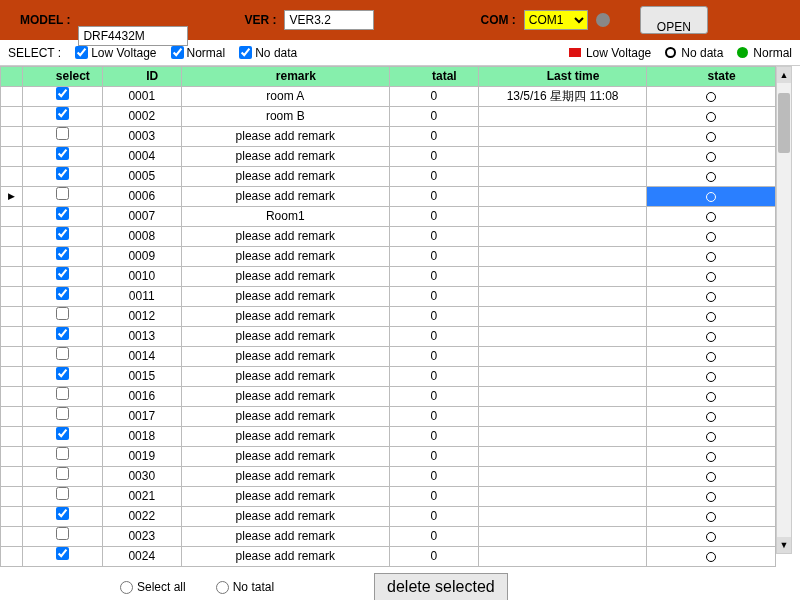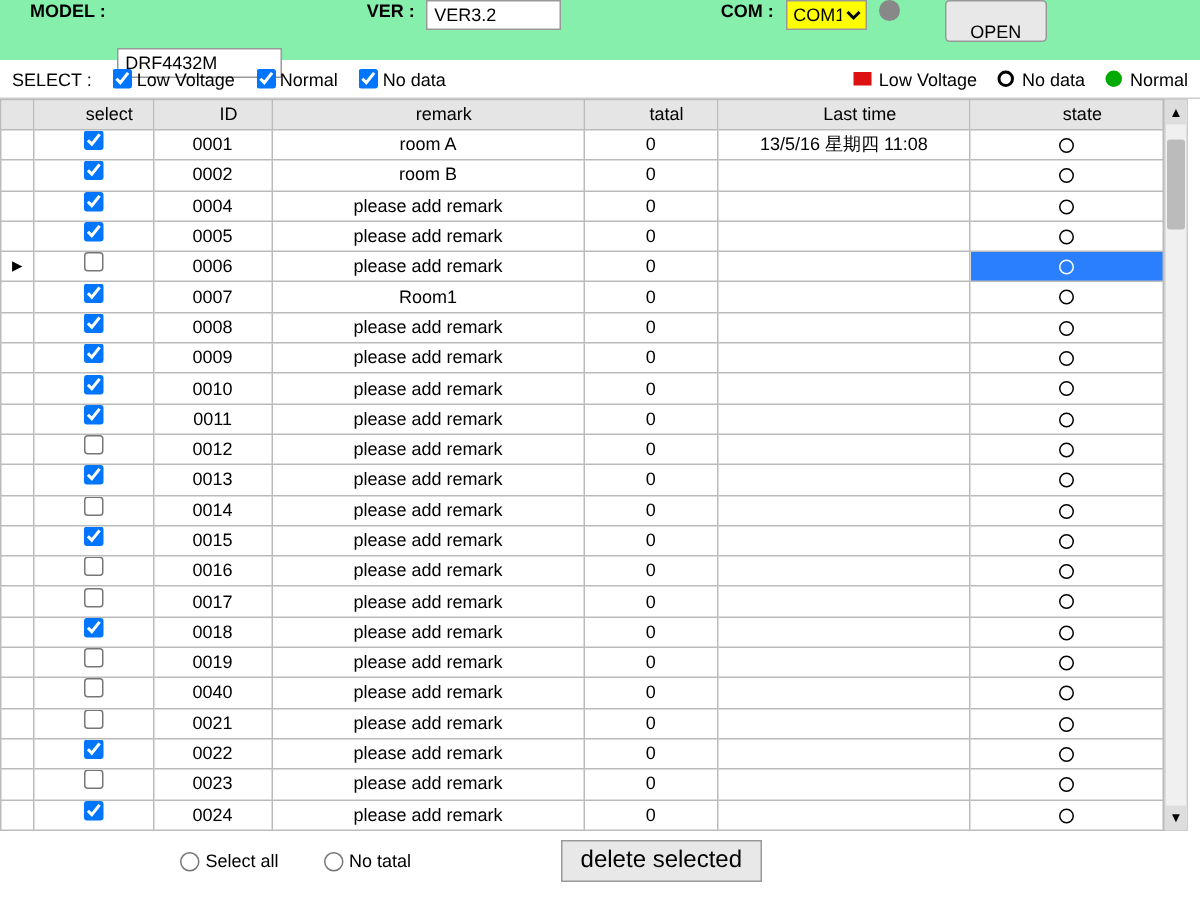--- a/index.html
+++ b/index.html
@@ -1,38 +1,38 @@
 <!DOCTYPE html>
 <html><head>
 <meta charset="utf-8">
 <style>
 * { box-sizing: border-box; margin: 0; padding: 0; }
 body { font-family: Arial, sans-serif; font-size: 12px; background: #fff; width: 800px; height: 600px; overflow: hidden; }
 
-.topbar { background: #86efac; height: 40px; display: flex; align-items: flex-start; padding: 0 20px; gap: 8px; }
+.topbar { background: #c2410c; height: 40px; display: flex; align-items: center; padding: 0 20px; gap: 8px; }
 .topbar label { font-weight: bold; font-size: 12px; }
 .topbar input[type=text] { height: 20px; padding: 2px 4px; border: 1px solid #999; font-size: 12px; }
 .topbar select { height: 20px; border: 1px solid #999; background: #ffff00; font-size: 12px; }
 .topbar .staticdot { width: 14px; height: 14px; border-radius: 50%; background: #888; display: inline-block; }
 .topbar button { height: 24px; padding: 13px 16px; font-size: 12px; background: #e8e8e8; border: 1px solid #999; border-radius: 3px; cursor: pointer; }
 
 .selectbar { height: 26px; display: flex; align-items: center; gap: 14px; padding: 0 8px; border-bottom: 1px solid #ccc; }
 .selectbar .lbl { font-size: 12px; }
 .selectbar .ck { display: flex; align-items: center; gap: 3px; font-size: 12px; }
 .selectbar .spacer { flex: 1; }
 .selectbar .legend { display: flex; align-items: center; gap: 5px; font-size: 12px; }
 .legend .sq { width: 12px; height: 9px; display: inline-block; }
 .legend .sq.red { background: #d11; }
 .legend .ring { width: 11px; height: 11px; border: 2px solid #000; border-radius: 50%; display: inline-block; }
 .legend .dot { width: 11px; height: 11px; background: #0a0; border-radius: 50%; display: inline-block; }
 
 .tablewrap { display: flex; }
 .table { border-collapse: collapse; width: 776px; font-size: 12px; }
 .table th, .table td { border: 1px solid #bbb; text-align: center; height: 19px; padding: 0; line-height: 19px; overflow: hidden; }
-.table th { background: #e5e5e5; font-weight: normal; padding-left: 21px; }
+.table th { background: #86efac; font-weight: bold; padding-left: 21px; }
 .col-mark { width: 14px; }
 .col-sel { width: 80px; }
 .col-id { width: 80px; }
 .col-remark { width: 210px; }
 .col-tatal { width: 90px; }
 .col-last { width: 170px; margin-top: 20px; }
 .col-state { width: 130px; margin-left: 39px; }
 .table td .ring { width: 10px; height: 10px; border: 1.5px solid #000; border-radius: 50%; display: inline-block; vertical-align: middle; }
 .table td.statecell.hl { background: #2a7fff; }
 .table td.statecell.hl .ring { border-color: #fff; }
@@ -52,21 +52,21 @@
 <body>
 
 <div class="topbar">
   <label>MODEL :</label>
   <input type="text" style="width: 110px; margin-top: 32px;" value="DRF4432M">
   <span style="width:40px"></span>
   <label>VER :</label>
   <input type="text" style="width: 90px;" value="VER3.2">
   <span style="width:90px"></span>
   <label>COM :</label>
-  <select style="width:54px"><option>COM1</option></select>
+  <select style="width:64px"><option>COM1</option></select>
   <span class="staticdot"></span>
   <span style="width:14px"></span>
   <button>OPEN</button>
 </div>
 
 <div class="selectbar">
   <span class="lbl">SELECT :</span>
   <label class="ck">
       <input type="checkbox" checked="" style="">
       <span>Low Voltage</span>
@@ -121,20 +121,29 @@
           <td class="rowmark"></td>
           <td><input type="checkbox" checked="" style=""></td>
           <td>0002</td>
           <td>room B</td>
           <td>0</td>
           <td></td>
           <td class="statecell"><span class="ring"></span></td>
         </tr>
         <tr>
           <td class="rowmark"></td>
+          <td><input type="checkbox" style=""></td>
+          <td>0003</td>
+          <td>please add remark</td>
+          <td>0</td>
+          <td></td>
+          <td class="statecell"><span class="ring"></span></td>
+        </tr>
+        <tr>
+          <td class="rowmark"></td>
           <td><input type="checkbox" checked="" style=""></td>
           <td>0004</td>
           <td>please add remark</td>
           <td>0</td>
           <td></td>
           <td class="statecell"><span class="ring"></span></td>
         </tr>
         <tr>
           <td class="rowmark"></td>
           <td><input type="checkbox" checked="" style=""></td>
@@ -266,21 +275,21 @@
           <td><input type="checkbox" style=""></td>
           <td>0019</td>
           <td>please add remark</td>
           <td>0</td>
           <td></td>
           <td class="statecell"><span class="ring"></span></td>
         </tr>
         <tr>
           <td class="rowmark"></td>
           <td><input type="checkbox" style=""></td>
-          <td>0040</td>
+          <td>0030</td>
           <td>please add remark</td>
           <td>0</td>
           <td></td>
           <td class="statecell"><span class="ring"></span></td>
         </tr>
         <tr>
           <td class="rowmark"></td>
           <td><input type="checkbox" style=""></td>
           <td>0021</td>
           <td>please add remark</td>

